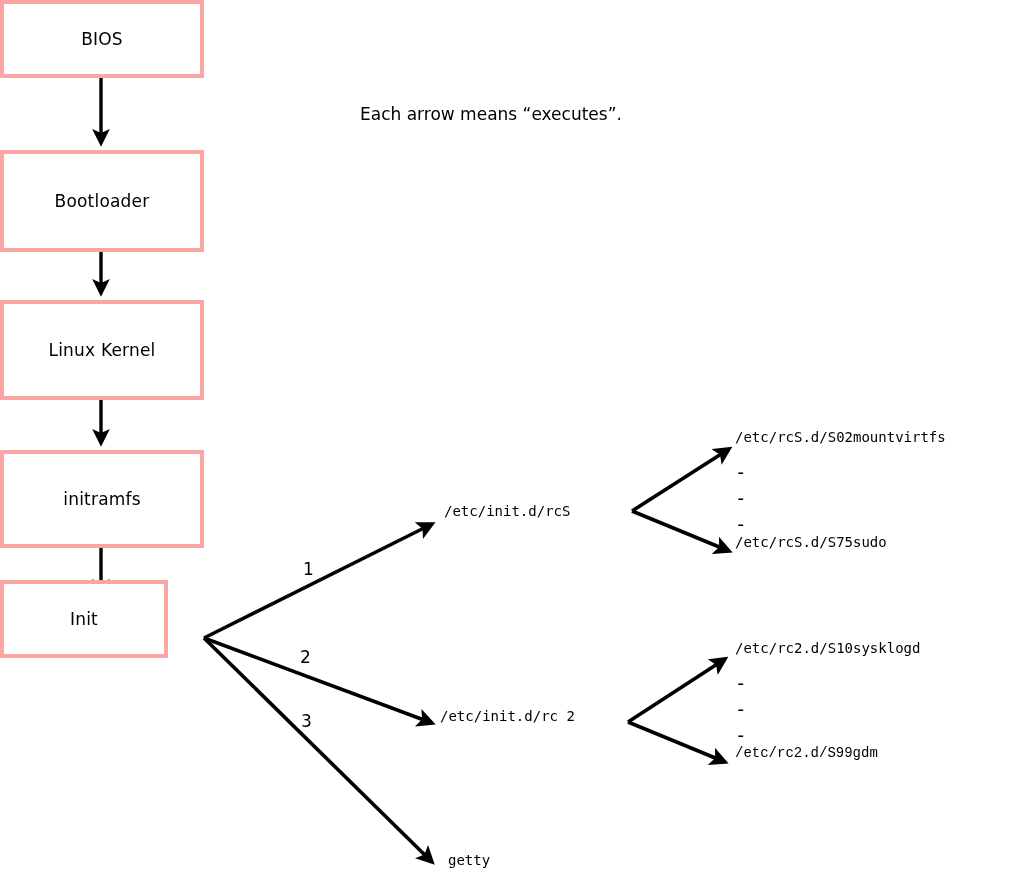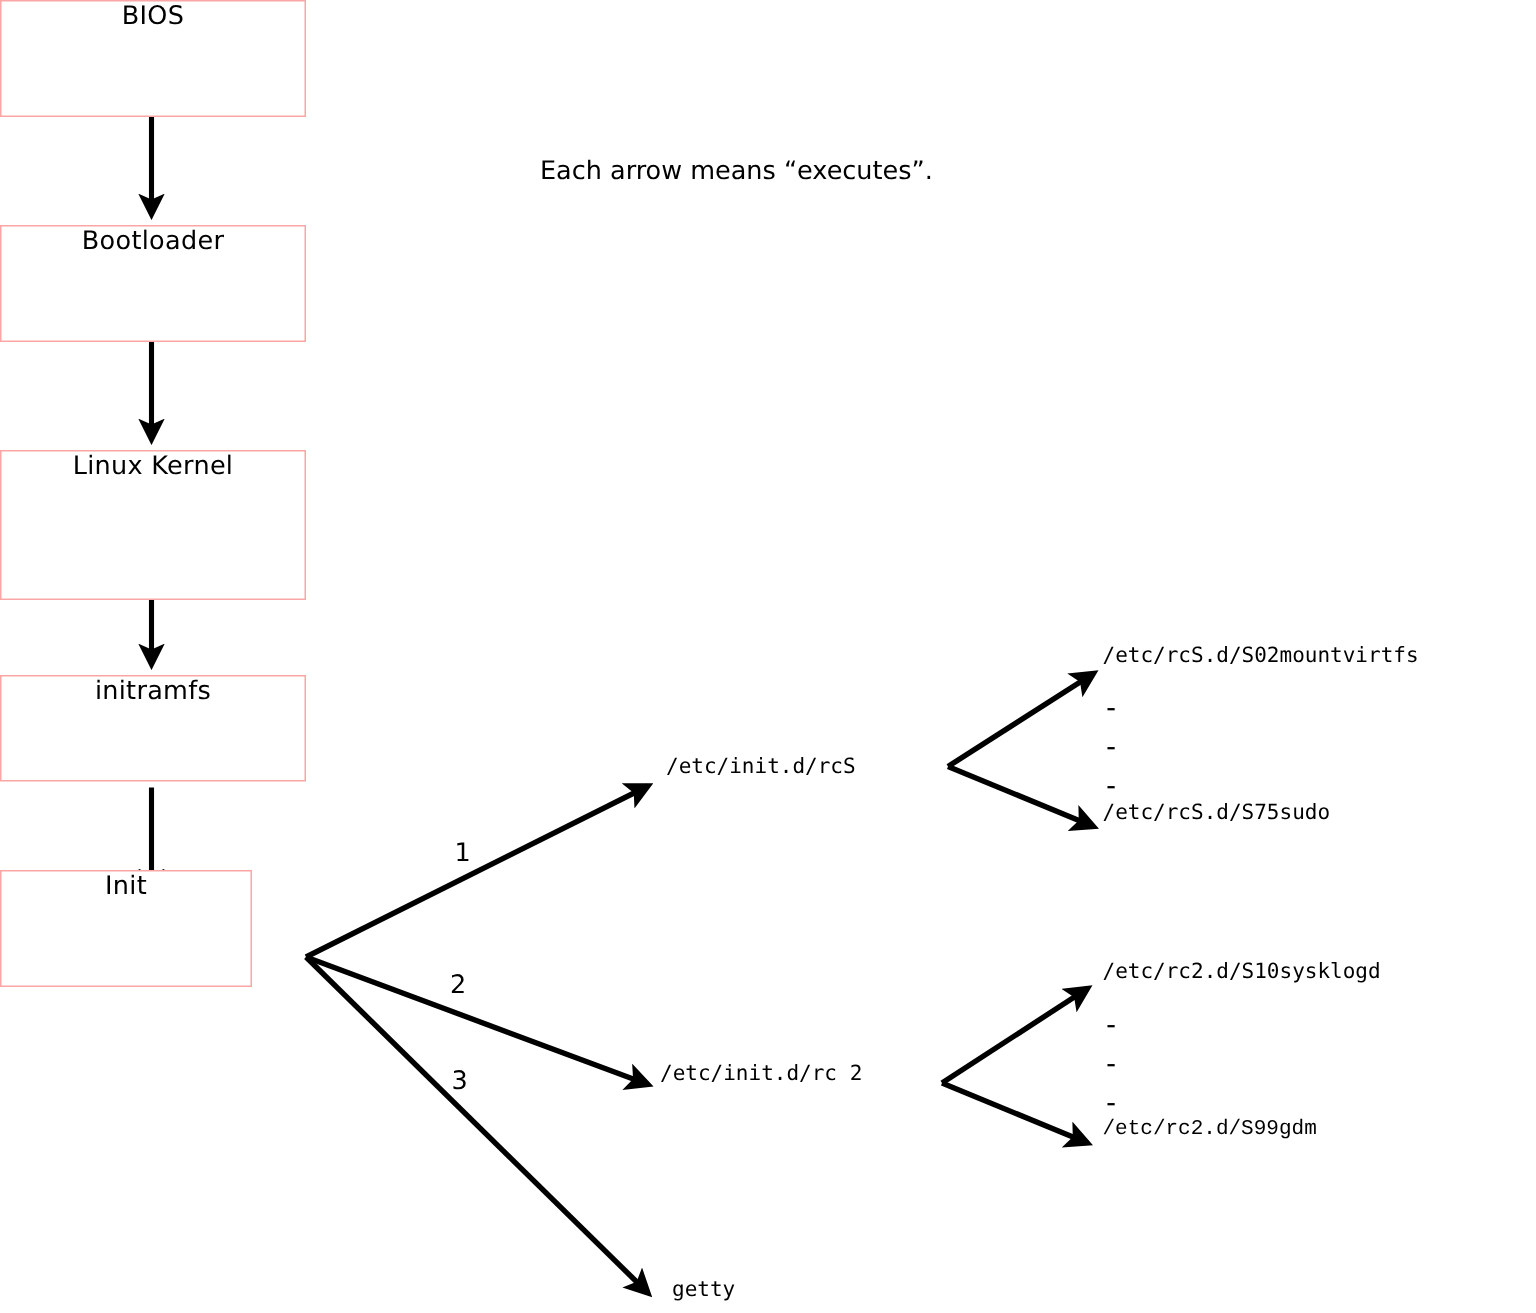--- a/index.html
+++ b/index.html
@@ -18,24 +18,24 @@
   #wiring {
     position: absolute;
     left: 0;
     top: 0;
     width: 1024px;
     height: 875px;
   }
   .node-box {
     position: absolute;
     box-sizing: border-box;
-    border: 1px solid #fca5a5;
+    border: 4px solid #fca5a5;
     background: #ffffff;
     display: flex;
-    align-items: flex-start;
+    align-items: center;
     justify-content: center;
   }
   .node-label {
     font-family: "DejaVu Sans", sans-serif;
     font-size: 17px;
     color: #000000;
     letter-spacing: 0.2px;
     white-space: nowrap;
   }
   .note-text {
@@ -95,29 +95,29 @@
     <line x1="632" y1="511" x2="729" y2="551" stroke="#000000" stroke-width="3.6" marker-end="url(#arrowhead)"></line>
 
     <line x1="628" y1="722" x2="725" y2="659" stroke="#000000" stroke-width="3.6" marker-end="url(#arrowhead)"></line>
     <line x1="628" y1="722" x2="725" y2="762" stroke="#000000" stroke-width="3.6" marker-end="url(#arrowhead)"></line>
   </svg>
 
   <div class="node-box" style="left:0px; top:0px; width:204px; height:78px;">
     <span class="node-label">BIOS</span>
   </div>
 
-  <div class="node-box" style="left:0px; top:150px; width:204px; height:78px;">
+  <div class="node-box" style="left:0px; top:150px; width:204px; height:102px;">
     <span class="node-label">Bootloader</span>
   </div>
 
   <div class="node-box" style="left:0px; top:300px; width:204px; height:100px;">
     <span class="node-label">Linux Kernel</span>
   </div>
 
-  <div class="node-box" style="left:0px; top:450px; width:204px; height:71px;">
+  <div class="node-box" style="left:0px; top:450px; width:204px; height:98px;">
     <span class="node-label">initramfs</span>
   </div>
 
   <div class="node-box" style="left:0px; top:580px; width:168px; height:78px;">
     <span class="node-label">Init</span>
   </div>
 
   <div class="note-text" style="left:360px; top:104px;">Each arrow means “executes”.</div>
 
   <div class="edge-num" style="left:303px; top:561px;">1</div>

